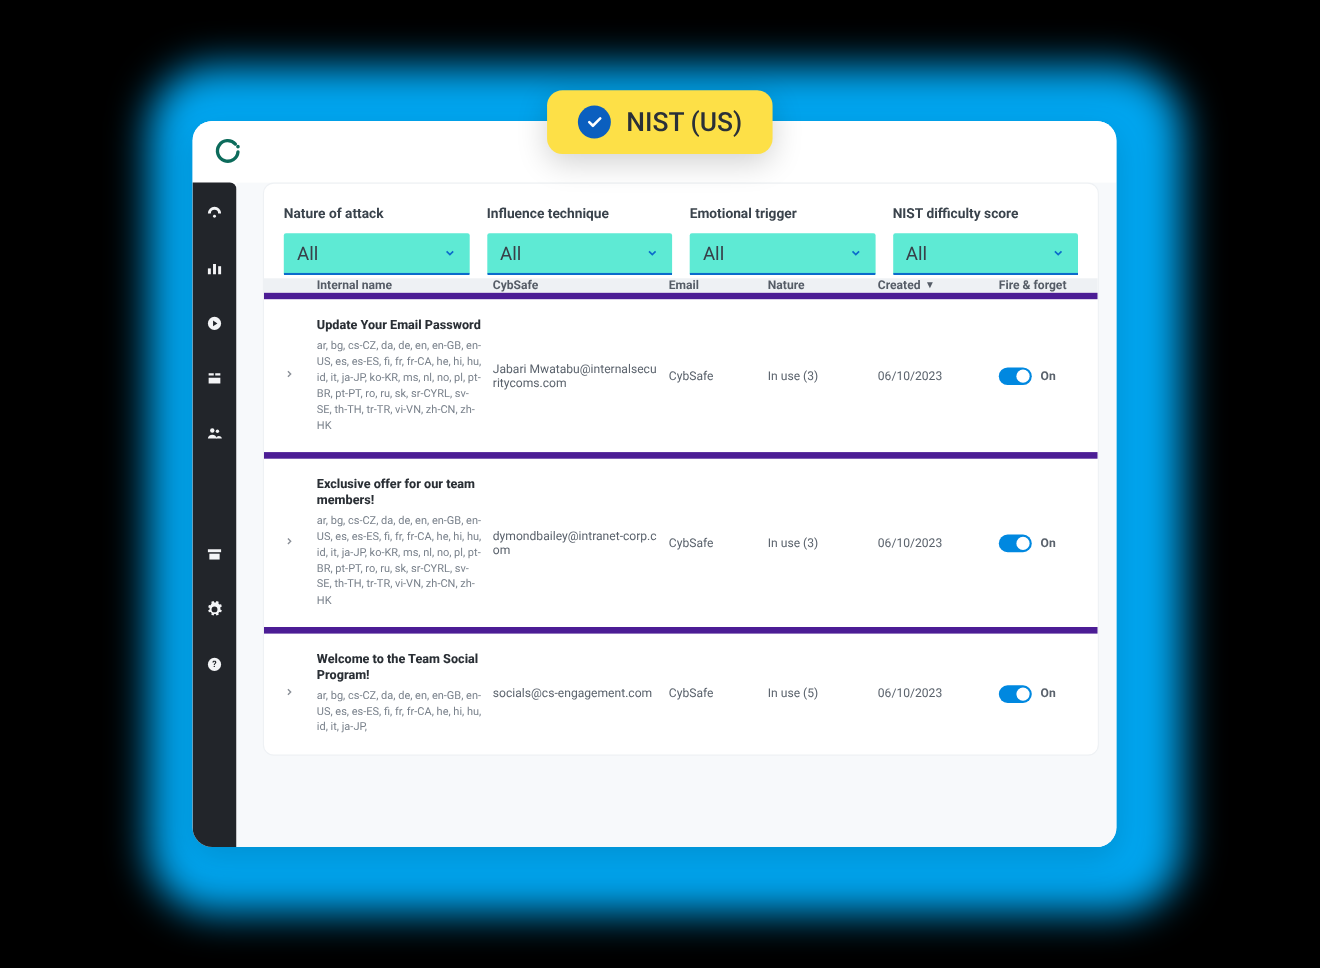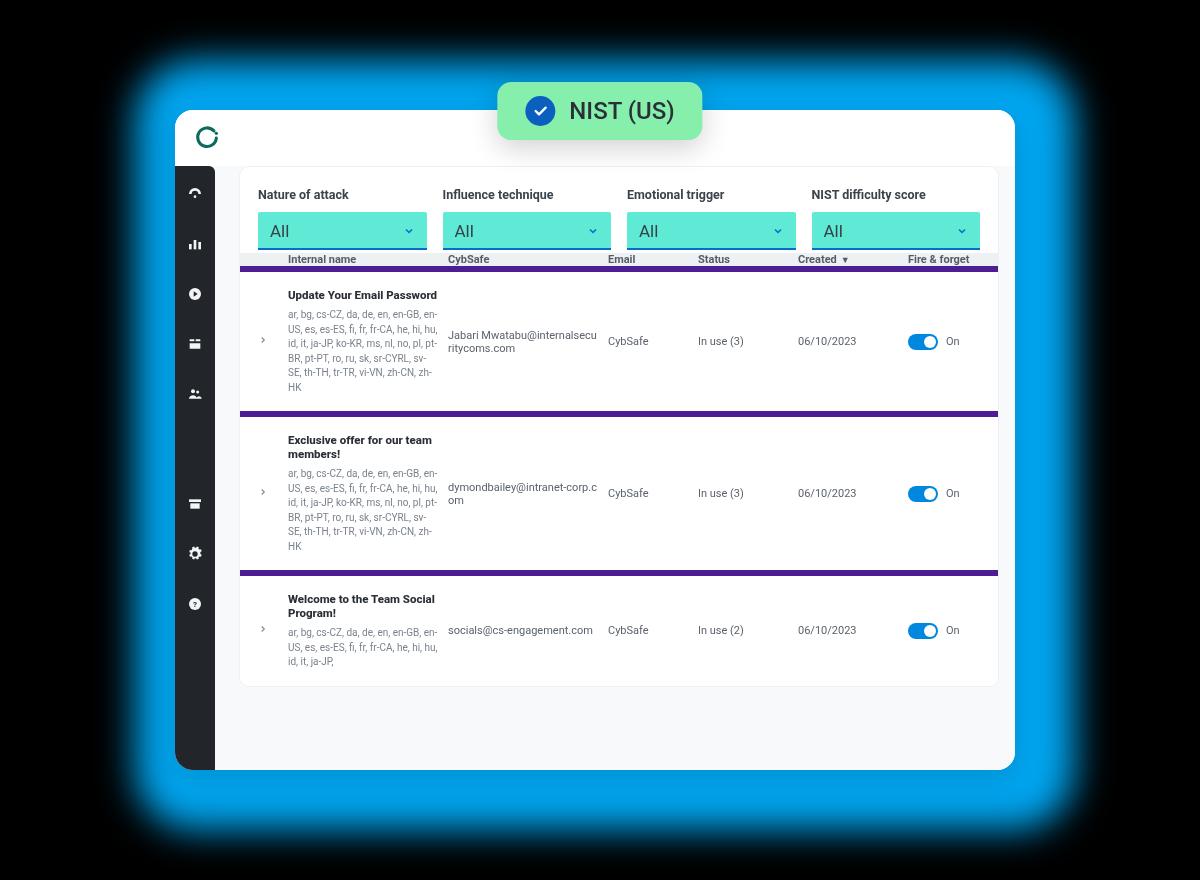--- a/index.html
+++ b/index.html
@@ -122,38 +122,38 @@
     padding: 16px 18px;
     border-top: 6px solid #4c1d95;
     font-size: 11px;
     color: #5a626c;
   }
   .trow .name-cell .title { font-size: 11.5px; font-weight: 800; color: #2a2f35; display: block; margin-bottom: 6px; }
   .trow .name-cell .langs { font-size: 10px; line-height: 1.45; color: #7a828c; display: block; max-width: 150px; }
   .trow .sender { word-break: break-all; max-width: 150px; }
   .expander { color: #8a8f97; cursor: pointer; }
   .toggle {
-    display: inline-flex; align-items: center; gap: 8px;
+    display: inline-flex; align-items: center; gap: 8px; font-weight: bold;
   }
   .switch {
     width: 30px; height: 16px; border-radius: 99px;
     background: #0088e0;
     position: relative;
   }
   .switch::after {
     content: ""; position: absolute; top: 2px; right: 2px;
     width: 12px; height: 12px; background: #fff; border-radius: 50%;
   }
 
   
   .badge {
     position: absolute;
     left: 50%; transform: translateX(-50%);
     top: 82px;
-    background: #86efac;
+    background: #fde047;
     border-radius: 14px;
     padding: 14px 28px;
     box-shadow: 0 8px 28px rgba(0,0,0,.18);
     display: flex; align-items: center; gap: 14px;
   }
   .badge .check {
     width: 30px; height: 30px; border-radius: 50%;
     background: #0b5fbf;
     display: flex; align-items: center; justify-content: center;
     color: #fff;
@@ -260,21 +260,21 @@
               </div>
             </div>
 
           </div>
 
           <div class="thead">
             <span></span>
             <span>Internal name</span>
             <span>CybSafe</span>
             <span>Email</span>
-            <span>Status</span>
+            <span>Nature</span>
             <span class="sort">
               <span>Created</span>
               <span class="caret">▼</span>
             </span>
             <span>Fire &amp; forget</span>
 
           </div>
 
           <div class="rows" id="rows">
               <div class="trow">
@@ -322,21 +322,21 @@
       <svg width="10" height="10" viewBox="0 0 24 24" fill="none" stroke="currentColor" stroke-width="3">
                     <path d="M9 6l6 6-6 6"></path>
                   </svg>
     </span>
     <span class="name-cell">
       <span class="title">Welcome to the Team Social Program!</span>
       <span class="langs">ar, bg, cs-CZ, da, de, en, en-GB, en-US, es, es-ES, fi, fr, fr-CA, he, hi, hu, id, it, ja-JP,</span>
     </span>
     <span class="sender">socials@cs-engagement.com</span>
     <span>CybSafe</span>
-    <span>In use (2)</span>
+    <span>In use (5)</span>
     <span>06/10/2023</span>
     <span class="toggle">
       <span class="switch"></span>
       <span>On</span>
     </span>
 
   </div>
             </div>
 
         </div>

